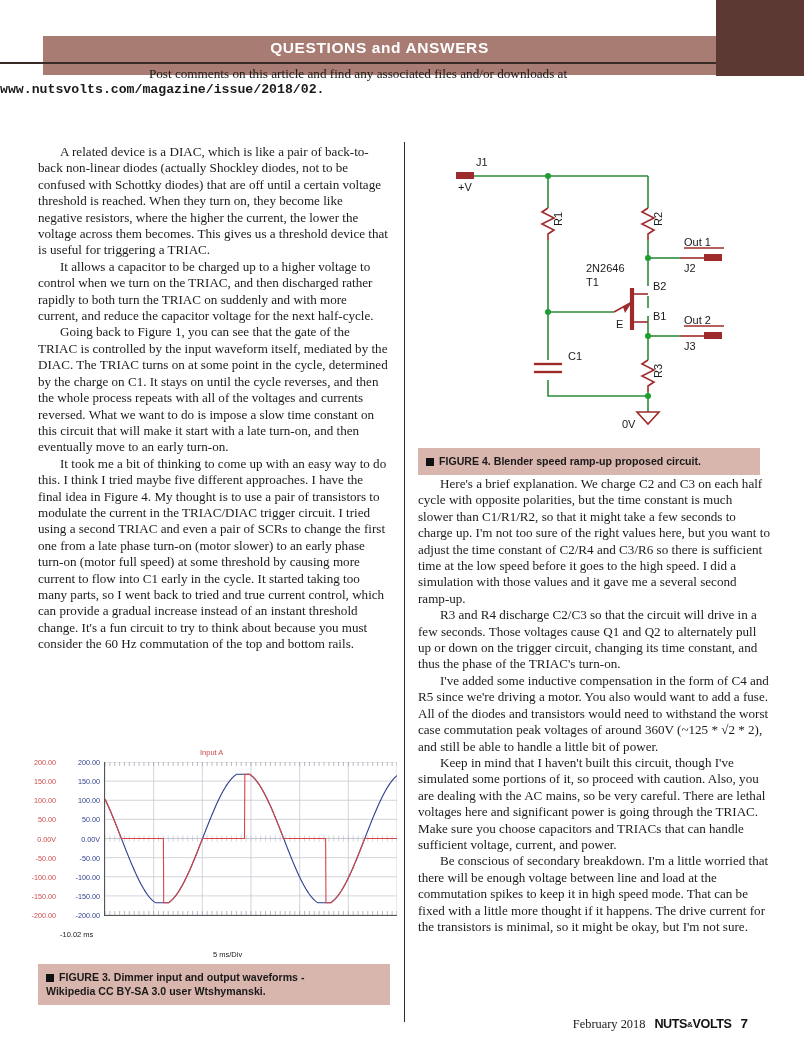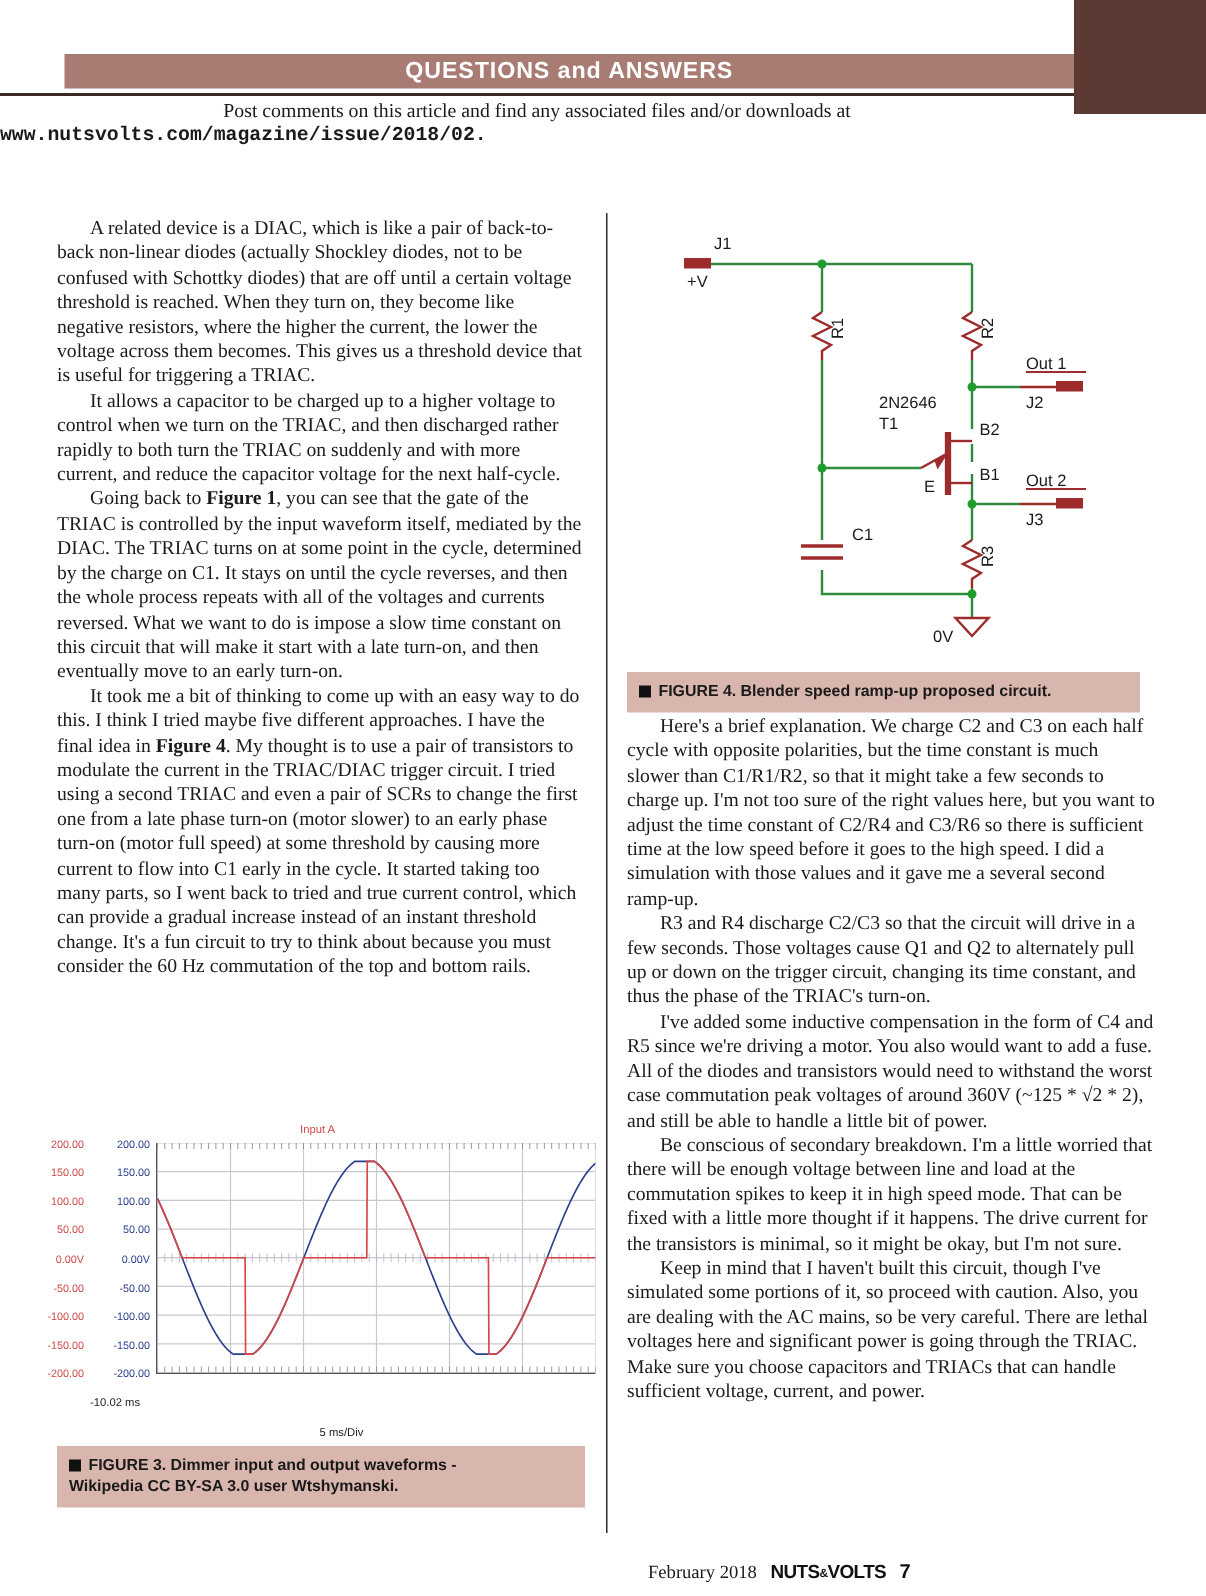--- a/index.html
+++ b/index.html
@@ -12,21 +12,21 @@
     overflow:hidden;
   }
   .page{position:absolute;inset:0;}
 
   
   #corner-block{
     position:absolute;left:716px;top:0;width:88px;height:76px;
     background:#5c3a33;
   }
   #qa-bar{
-    position:absolute;left:43px;top:36px;width:673px;height:23px;
+    position:absolute;left:43px;top:36px;width:673px;height:39px;
     background:#a87b73;
     color:#ffffff;
     font-family:"Liberation Sans", sans-serif;
     font-weight:bold;
     font-size:15.5px;
     letter-spacing:.6px;
     text-align:center;
     line-height:23px;
     white-space:nowrap;
   }
@@ -49,21 +49,21 @@
   .col{
     position:absolute;
     font-size:13.1px;
     line-height:16.4px;
     text-align:left;
     color:#1b1b1b;
   }
   #left-col{left:38px;top:144px;width:352px;}
   #right-col{left:418px;top:476px;width:352px;}
   .col p{margin:0;text-indent:22px;}
-  b{font-weight:bold;}
+  b{font-weight:normal;}
 
   
   #fig3-wrap{position:absolute;left:8px;top:748px;width:390px;height:200px;}
   #chart-title{
     position:absolute;left:192px;top:0px;font-family:"Liberation Sans",sans-serif;
     font-size:7.5px;color:#d04a4a;
   }
   #plot{
     position:absolute;left:96px;top:14px;width:292px;height:153px;
     border-left:1px solid #555;border-bottom:1px solid #555;
@@ -95,22 +95,22 @@
   }
   .capsq{display:inline-block;width:8px;height:8px;background:#111;margin-right:5px;vertical-align:-1px;}
   #fig3-cap{position:absolute;left:38px;top:964px;width:352px;}
   #fig4-cap{position:absolute;left:418px;top:448px;width:342px;}
 
   
   #fig4-wrap{position:absolute;left:418px;top:144px;width:348px;height:300px;}
 
   
   #footer{
-    position:absolute;left:432px;top:1014px;width:352px;height:20px;
-    text-align:left;white-space:nowrap;margin-top:25px;
+    position:absolute;left:396px;top:1014px;width:352px;height:20px;
+    text-align:right;white-space:nowrap;
   }
   #footer .month{font-family:"Liberation Serif",serif;font-size:12.4px;color:#1a1a1a;}
   #footer .brand{
     font-family:"Liberation Sans",sans-serif;font-weight:bold;font-size:12.6px;
     letter-spacing:-.4px;margin-left:9px;color:#111;
   }
   #footer .brand .amp{font-size:8px;vertical-align:1px;}
   #footer .pageno{font-family:"Liberation Sans",sans-serif;font-weight:bold;font-size:13.4px;margin-left:9px;color:#111;}
 </style>
 </head>
@@ -460,21 +460,21 @@
   </div>
 
   <div class="caption" id="fig4-cap">
     <span class="capsq"></span><span>FIGURE 4. Blender speed ramp-up proposed circuit.</span>
   </div>
 
   <div class="col" id="right-col">
     <p>Here's a brief explanation. We charge C2 and C3 on each half cycle with opposite polarities, but the time constant is much slower than C1/R1/R2, so that it might take a few seconds to charge up. I'm not too sure of the right values here, but you want to adjust the time constant of C2/R4 and C3/R6 so there is sufficient time at the low speed before it goes to the high speed. I did a simulation with those values and it gave me a several second ramp-up.</p>
     <p>R3 and R4 discharge C2/C3 so that the circuit will drive in a few seconds. Those voltages cause Q1 and Q2 to alternately pull up or down on the trigger circuit, changing its time constant, and thus the phase of the TRIAC's turn-on.</p>
     <p>I've added some inductive compensation in the form of C4 and R5 since we're driving a motor. You also would want to add a fuse. All of the diodes and transistors would need to withstand the worst case commutation peak voltages of around 360V (~125 * √2 * 2), and still be able to handle a little bit of power.</p>
+    <p>Keep in mind that I haven't built this circuit, though I've simulated some portions of it, so proceed with caution. Also, you are dealing with the AC mains, so be very careful. There are lethal voltages here and significant power is going through the TRIAC. Make sure you choose capacitors and TRIACs that can handle sufficient voltage, current, and power.</p>
     <p>Be conscious of secondary breakdown. I'm a little worried that there will be enough voltage between line and load at the commutation spikes to keep it in high speed mode. That can be fixed with a little more thought if it happens. The drive current for the transistors is minimal, so it might be okay, but I'm not sure.</p>
-    <p>Keep in mind that I haven't built this circuit, though I've simulated some portions of it, so proceed with caution. Also, you are dealing with the AC mains, so be very careful. There are lethal voltages here and significant power is going through the TRIAC. Make sure you choose capacitors and TRIACs that can handle sufficient voltage, current, and power.</p>
   </div>
 
   <div id="footer">
     <span class="month">February 2018</span><span class="brand"><span>NUTS</span><span class="amp">&amp;</span><span>VOLTS</span></span><span class="pageno">7</span>
   </div>
 
 </div>
 
 </body></html>

